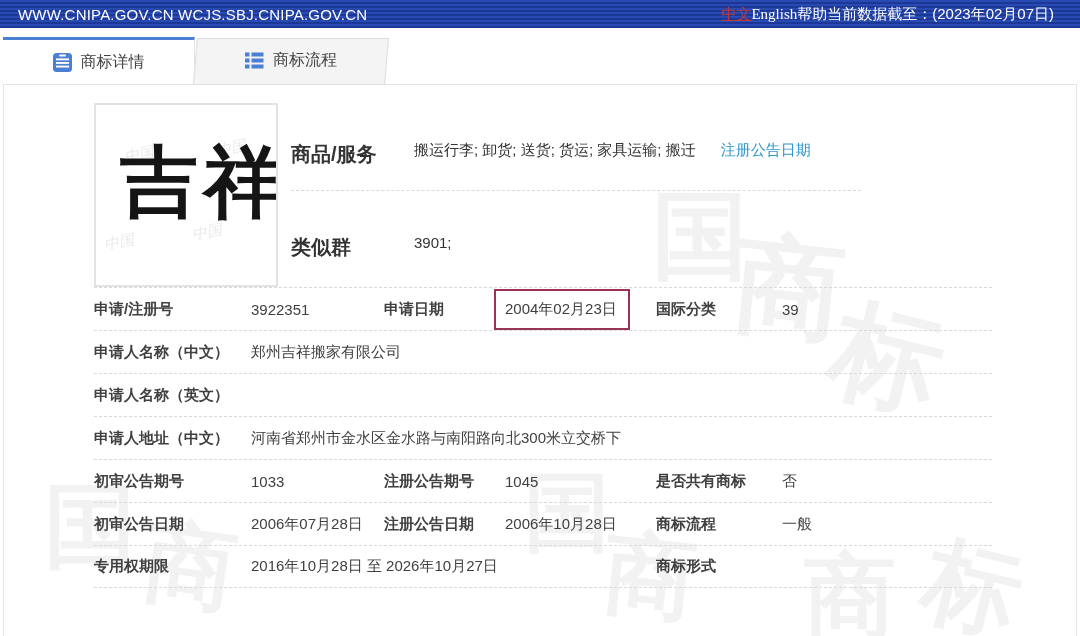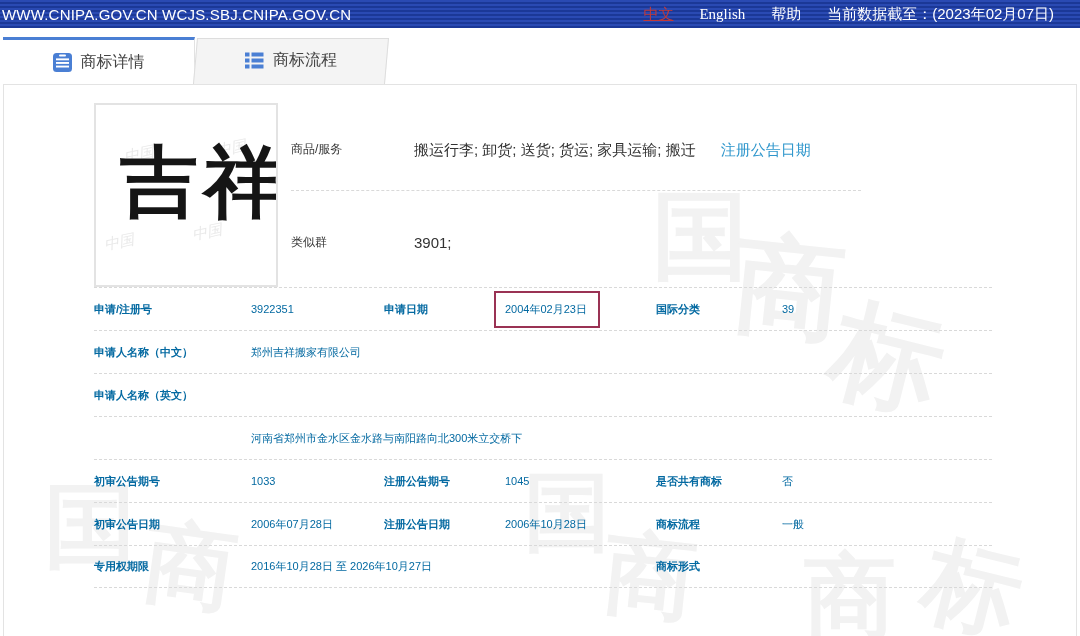--- a/index.html
+++ b/index.html
@@ -4,22 +4,22 @@
 <style>
   * { margin:0; padding:0; box-sizing:border-box; }
   html,body { width:1080px; height:636px; overflow:hidden; background:#fff;
     font-family:"Liberation Sans","DejaVu Sans",sans-serif; }
 
   
   .topbar { position:absolute; left:0; top:0; width:1080px; height:28px;
     background:repeating-linear-gradient(180deg,#2a4ab3 0 2px,#1b3897 2px 4px);
     display:flex; align-items:center; justify-content:space-between;
     color:#fff; font-size:15px; }
-  .topbar .site { padding-left:2px; letter-spacing:.2px;text-align:right; }
-  .topbar .nav { display:flex; align-items:center; gap:26px; padding-right:26px; }
+  .topbar .site { padding-left:18px; letter-spacing:.2px;text-align:right; }
+  .topbar .nav { display:flex; align-items:center; padding-right:26px; }
   .topbar .nav .zh { color:#c03a3a; text-decoration:underline; cursor:pointer; }
   .topbar .nav .item { cursor:pointer;font-family:Liberation Serif, serif; }
 
   
   .tabs { position:absolute; left:3px; top:37px; height:47px; display:flex;align-items:center; }
   .tab { width:192px; height:47px; display:flex; align-items:center; justify-content:center;
     gap:9px; font-size:16px; color:#444; cursor:pointer; position:relative; }
   .tab.active { background:#fff; border-top:3px solid #4a7fd4; border-right:1px solid #e2e2e2; }
   .tab.inactive { background:transparent; }
   .tab.inactive .skewbg { position:absolute; inset:1px 0 0 0; background:#f4f4f4;
@@ -39,37 +39,37 @@
   .tm-img { position:absolute; left:90px; top:18px; width:184px; height:184px;
     border:2px solid #e3e3e3; background:#fff; overflow:hidden; z-index:1; }
   .tm-img .cal { position:absolute; left:0; top:38px; width:100%; text-align:center;
     font-family:"DejaVu Serif","Liberation Serif",serif; font-size:78px; font-weight:bold;
     color:#151515; letter-spacing:6px; line-height:1;margin-left:18px; }
   .tm-img .mini-wm { position:absolute; color:#e9e9e9; font-size:15px; font-style:italic;
     transform:rotate(-12deg); }
 
   
   .info-row { position:absolute; display:flex; align-items:flex-start; z-index:1; }
-  .lab { font-weight:normal; color:#333; font-size:12px; }
+  .lab { font-weight:bold; color:#333; font-size:20px; }
   .val { color:#333; font-size:15px; }
   .row-goods { left:287px; top:56px; width:780px; }
   .row-goods .lab { width:123px; }
   .row-goods .link { color:#2e96cc; margin-left:25px; cursor:pointer; white-space:nowrap; }
   .div-goods { position:absolute; left:287px; top:105px; width:570px;
     border-top:1px dashed #d9d9d9; z-index:1; }
   .row-similar { left:287px; top:149px; width:600px; }
   .row-similar .lab { width:123px; }
 
   
   .frows { position:absolute; left:0; top:202px; width:1074px; z-index:1; }
   .frow { display:grid; grid-template-columns:157px 133px 121px 151px 126px 1fr;
     align-items:center; height:43px; margin:0 86px 0 90px;
     border-top:1px dashed #d9d9d9; }
   .frow:last-child { border-bottom:1px dashed #d9d9d9; }
-  .frow .c { font-size:11px; color:#0369a1; overflow:visible; white-space:nowrap; }
+  .frow .c { font-size:15px; color:#404040; overflow:visible; white-space:nowrap; }
   .frow .c.lab { font-weight:bold; }
   .span2 { grid-column:2 / 5; }
   .wide  { grid-column:2 / 7; }
   .red-box { display:inline-block; border:2px solid #9a3254; padding:9px 11px 9px 9px;
     margin-left:-11px; }
 </style>
 </head>
 <body>
 
 <div class="topbar">
@@ -162,20 +162,21 @@
       <span class="c lab">申请人名称（中文）</span>
       <span class="c wide">郑州吉祥搬家有限公司</span>
     </div>
 
     <div class="frow">
       <span class="c lab">申请人名称（英文）</span>
       <span class="c wide"></span>
     </div>
 
     <div class="frow">
+      <span class="c lab">申请人地址（中文）</span>
       <span class="c wide">河南省郑州市金水区金水路与南阳路向北300米立交桥下</span>
     </div>
 
 
     <div class="frow">
       <span class="c lab">初审公告期号</span>
       <span class="c">1033</span>
       <span class="c lab">注册公告期号</span>
       <span class="c">1045</span>
       <span class="c lab">是否共有商标</span>

